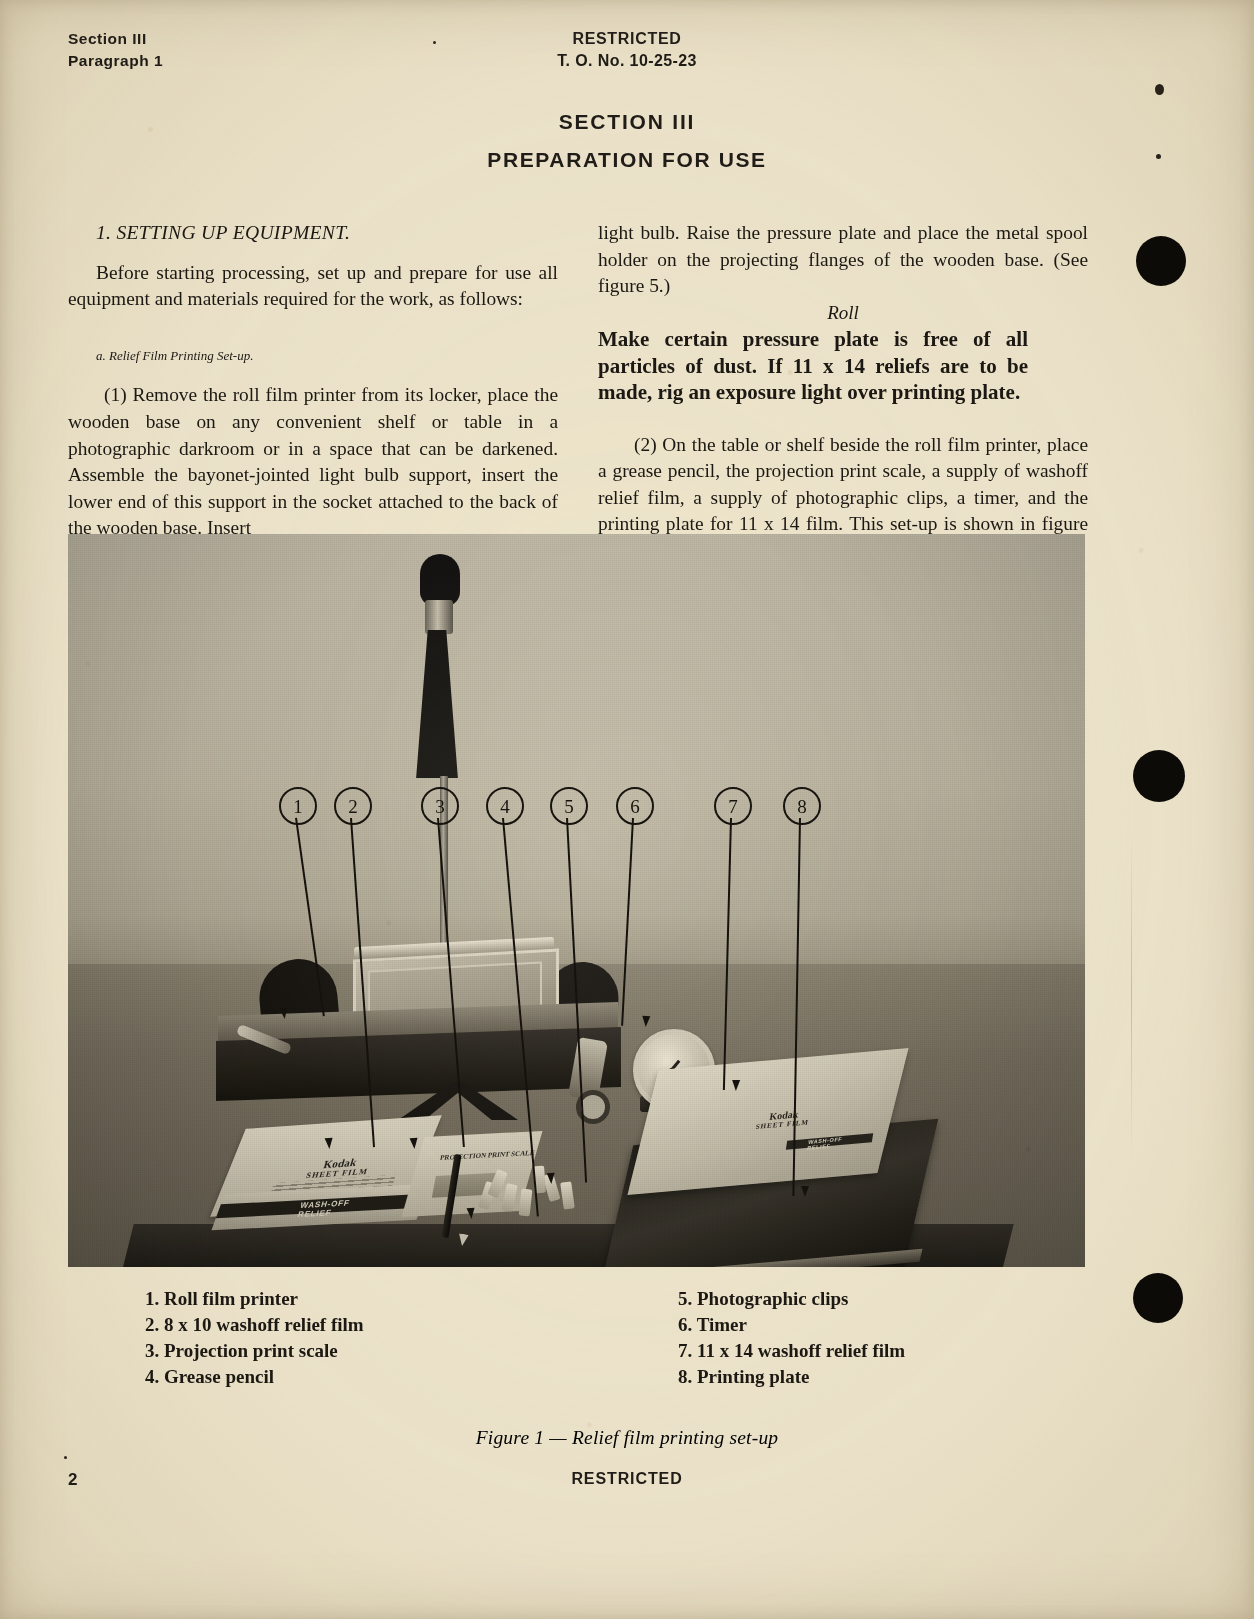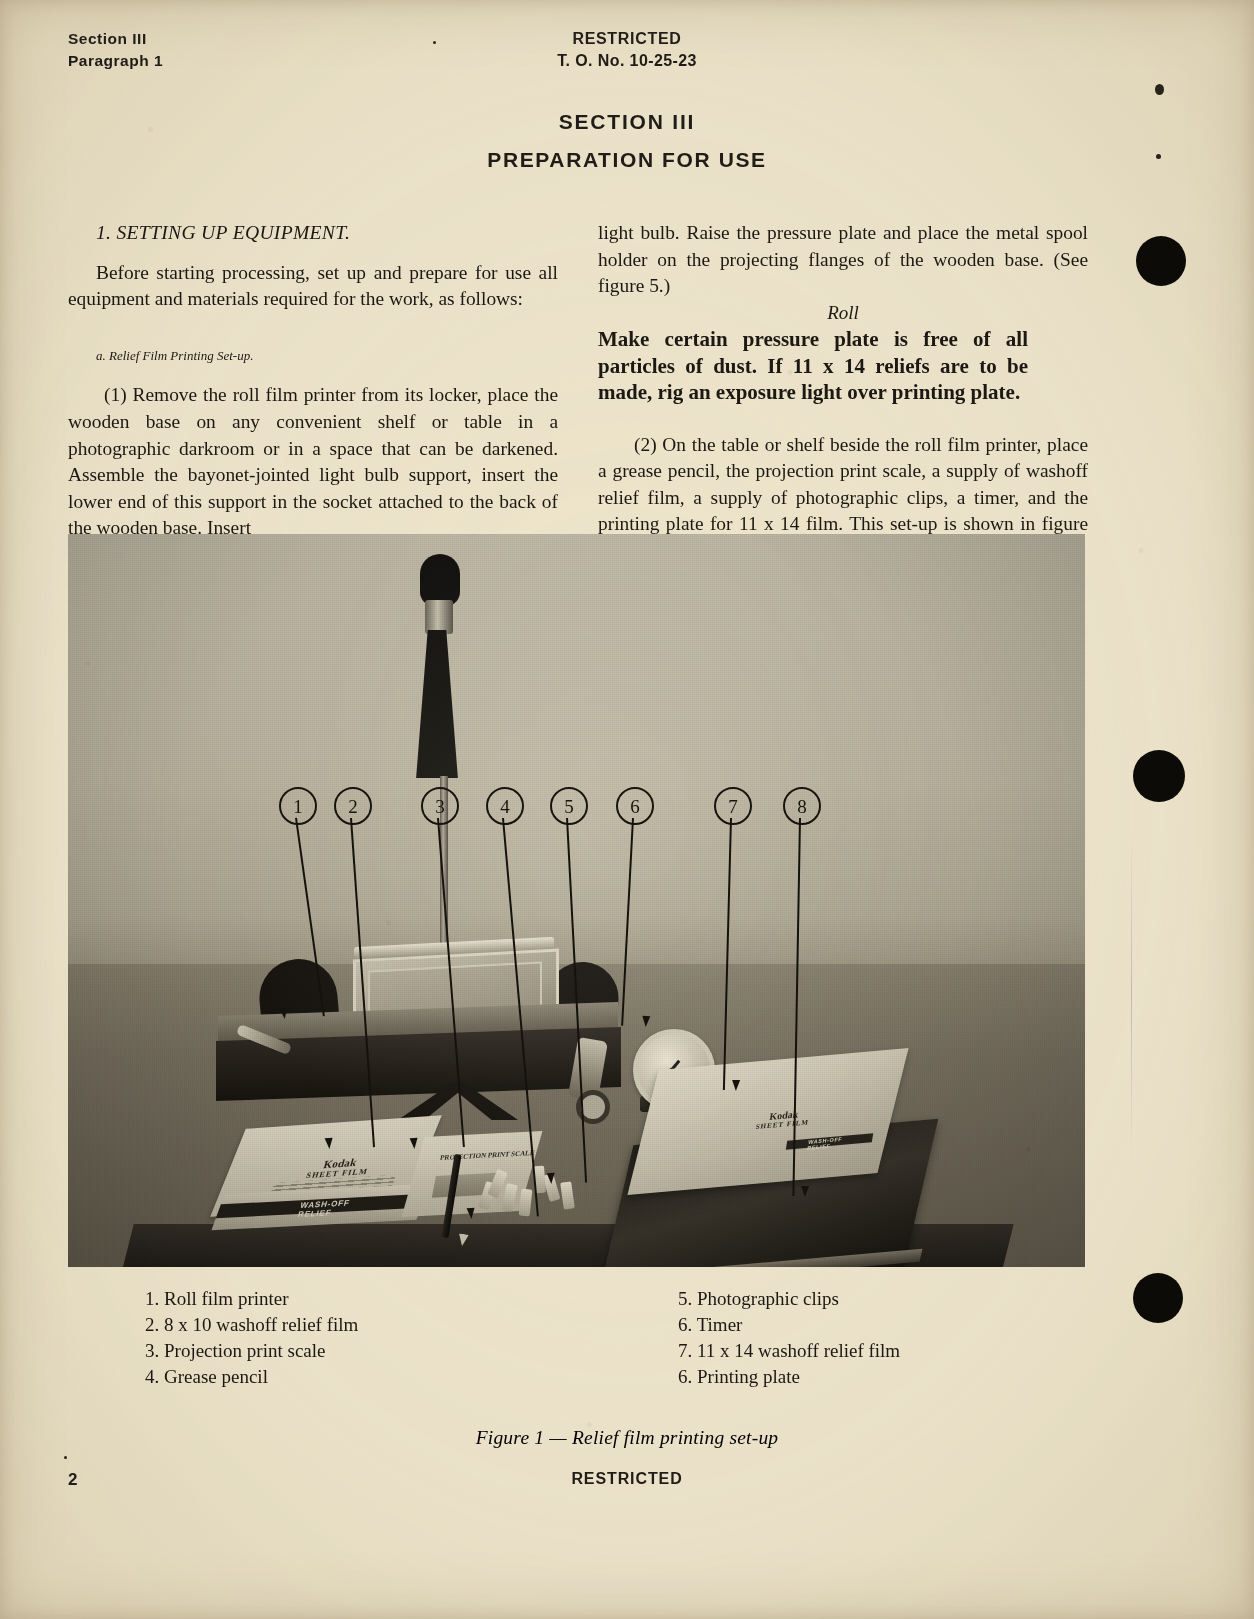--- a/index.html
+++ b/index.html
@@ -198,21 +198,21 @@
     display:flex;align-items:center;justify-content:center;line-height:1;}
   .leader{position:absolute;background:#15120d;transform-origin:top center;}
   .arrowhead{position:absolute;width:0;height:0;
     border-left:4px solid transparent;border-right:4px solid transparent;
     border-top:11px solid #15120d;}
 
   
   .legend{position:absolute;top:1286px;font-size:19px;line-height:26px;color:#1c1813;}
   .legend-left{left:145px;}
   .legend-right{left:678px;}
-  .legend div{white-space:nowrap;}
+  .legend div{white-space:nowrap;font-weight:bold;}
   .fig-caption{position:absolute;left:0;right:0;top:1427px;text-align:center;
     font-style:italic;font-size:19.5px;color:#000000;letter-spacing:.2px;}
 
   
   .foot-page{position:absolute;left:68px;top:1470px;
     font-family:"Liberation Sans",sans-serif;font-weight:bold;font-size:17px;color:#201c18;}
   .foot-restricted{position:absolute;left:0;right:0;top:1470px;text-align:center;
     font-family:"Liberation Sans",sans-serif;font-weight:bold;font-size:16px;
     letter-spacing:.9px;color:#201c18;}
 
@@ -370,21 +370,21 @@
 <div class="legend legend-left">
   <div>1. Roll film printer</div>
   <div>2. 8 x 10 washoff relief film</div>
   <div>3. Projection print scale</div>
   <div>4. Grease pencil</div>
 </div>
 <div class="legend legend-right">
   <div>5. Photographic clips</div>
   <div>6. Timer</div>
   <div>7. 11 x 14 washoff relief film</div>
-  <div>6. Printing plate</div>
+  <div>8. Printing plate</div>
 </div>
 
 <div class="fig-caption">Figure 1 — Relief film printing set-up</div>
 
 <div class="foot-page">2</div>
 <div class="foot-restricted">RESTRICTED</div>
 
 <div class="punch" style="left:1136px;top:236px;width:50px;height:50px;"></div>
 <div class="punch" style="left:1133px;top:750px;width:52px;height:52px;"></div>
 <div class="punch" style="left:1133px;top:1273px;width:50px;height:50px;"></div>

